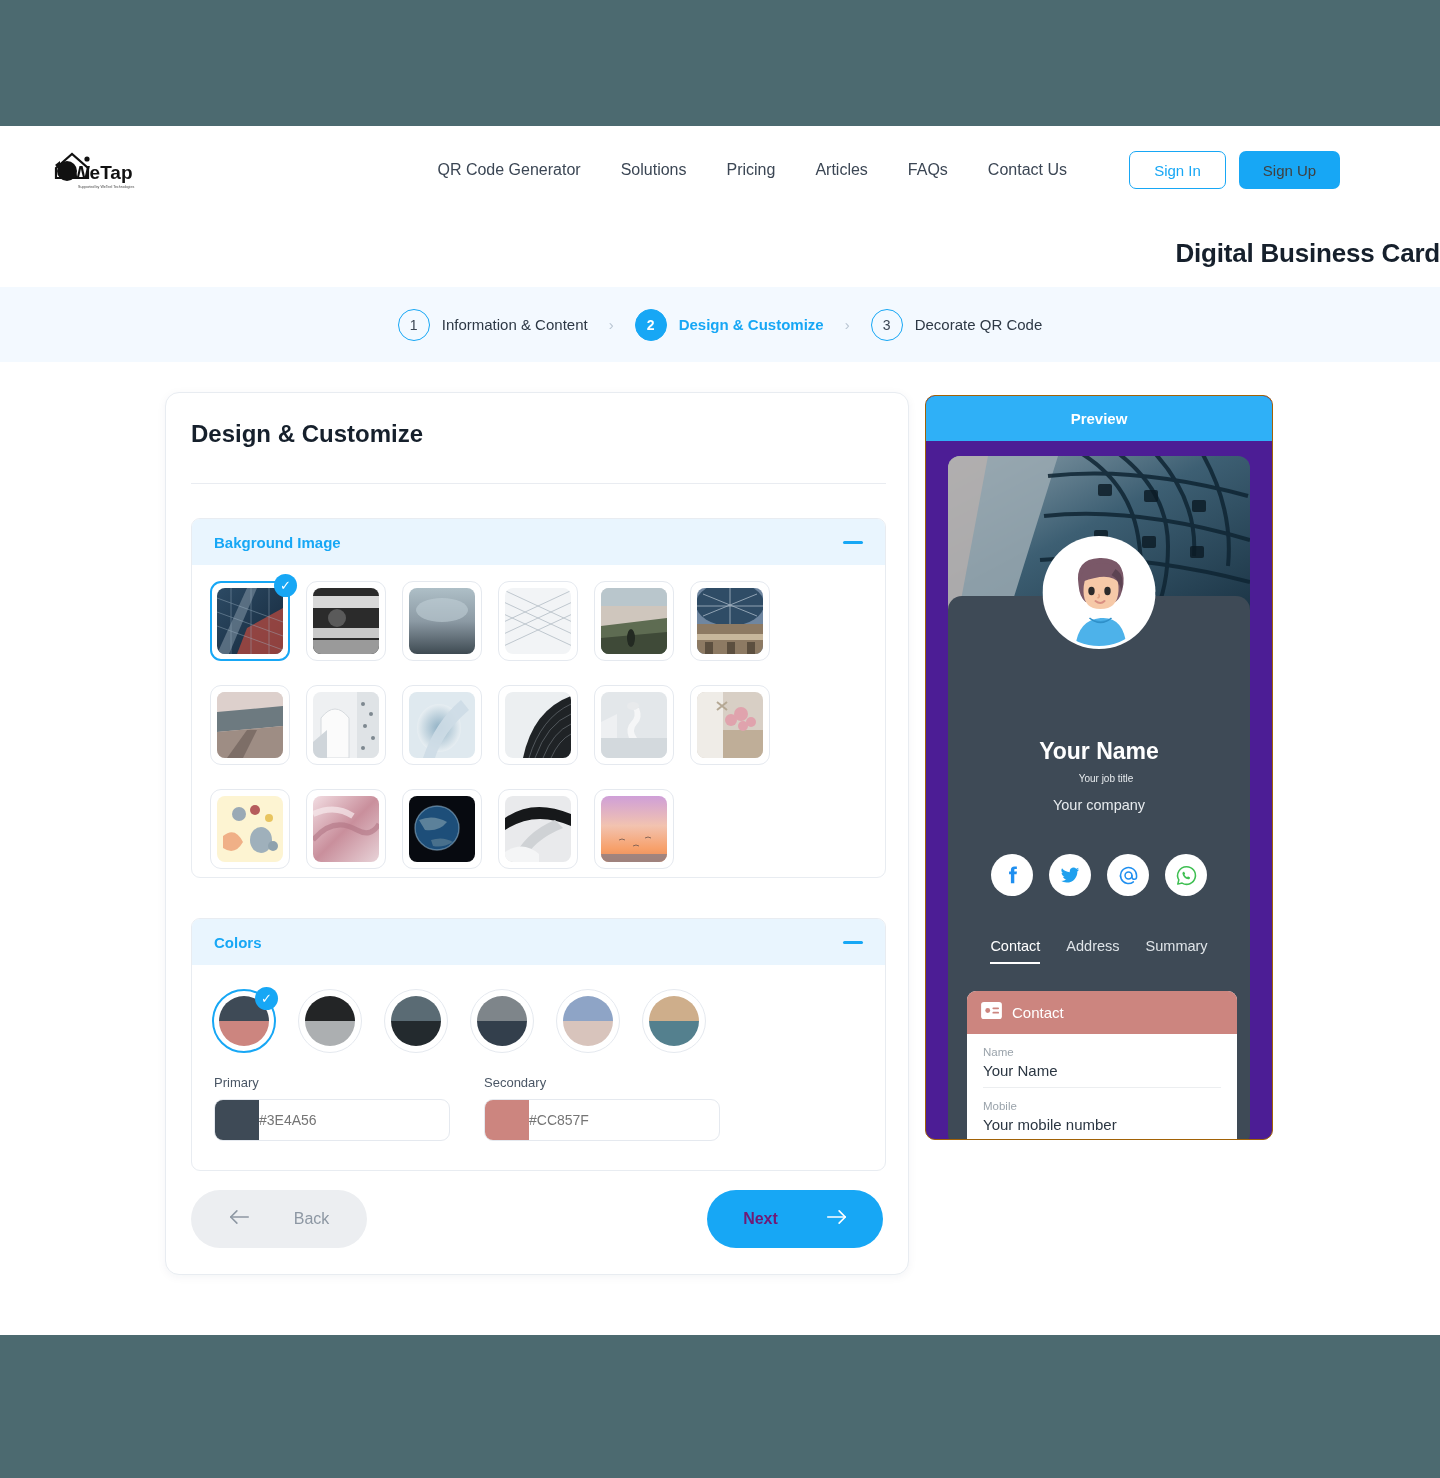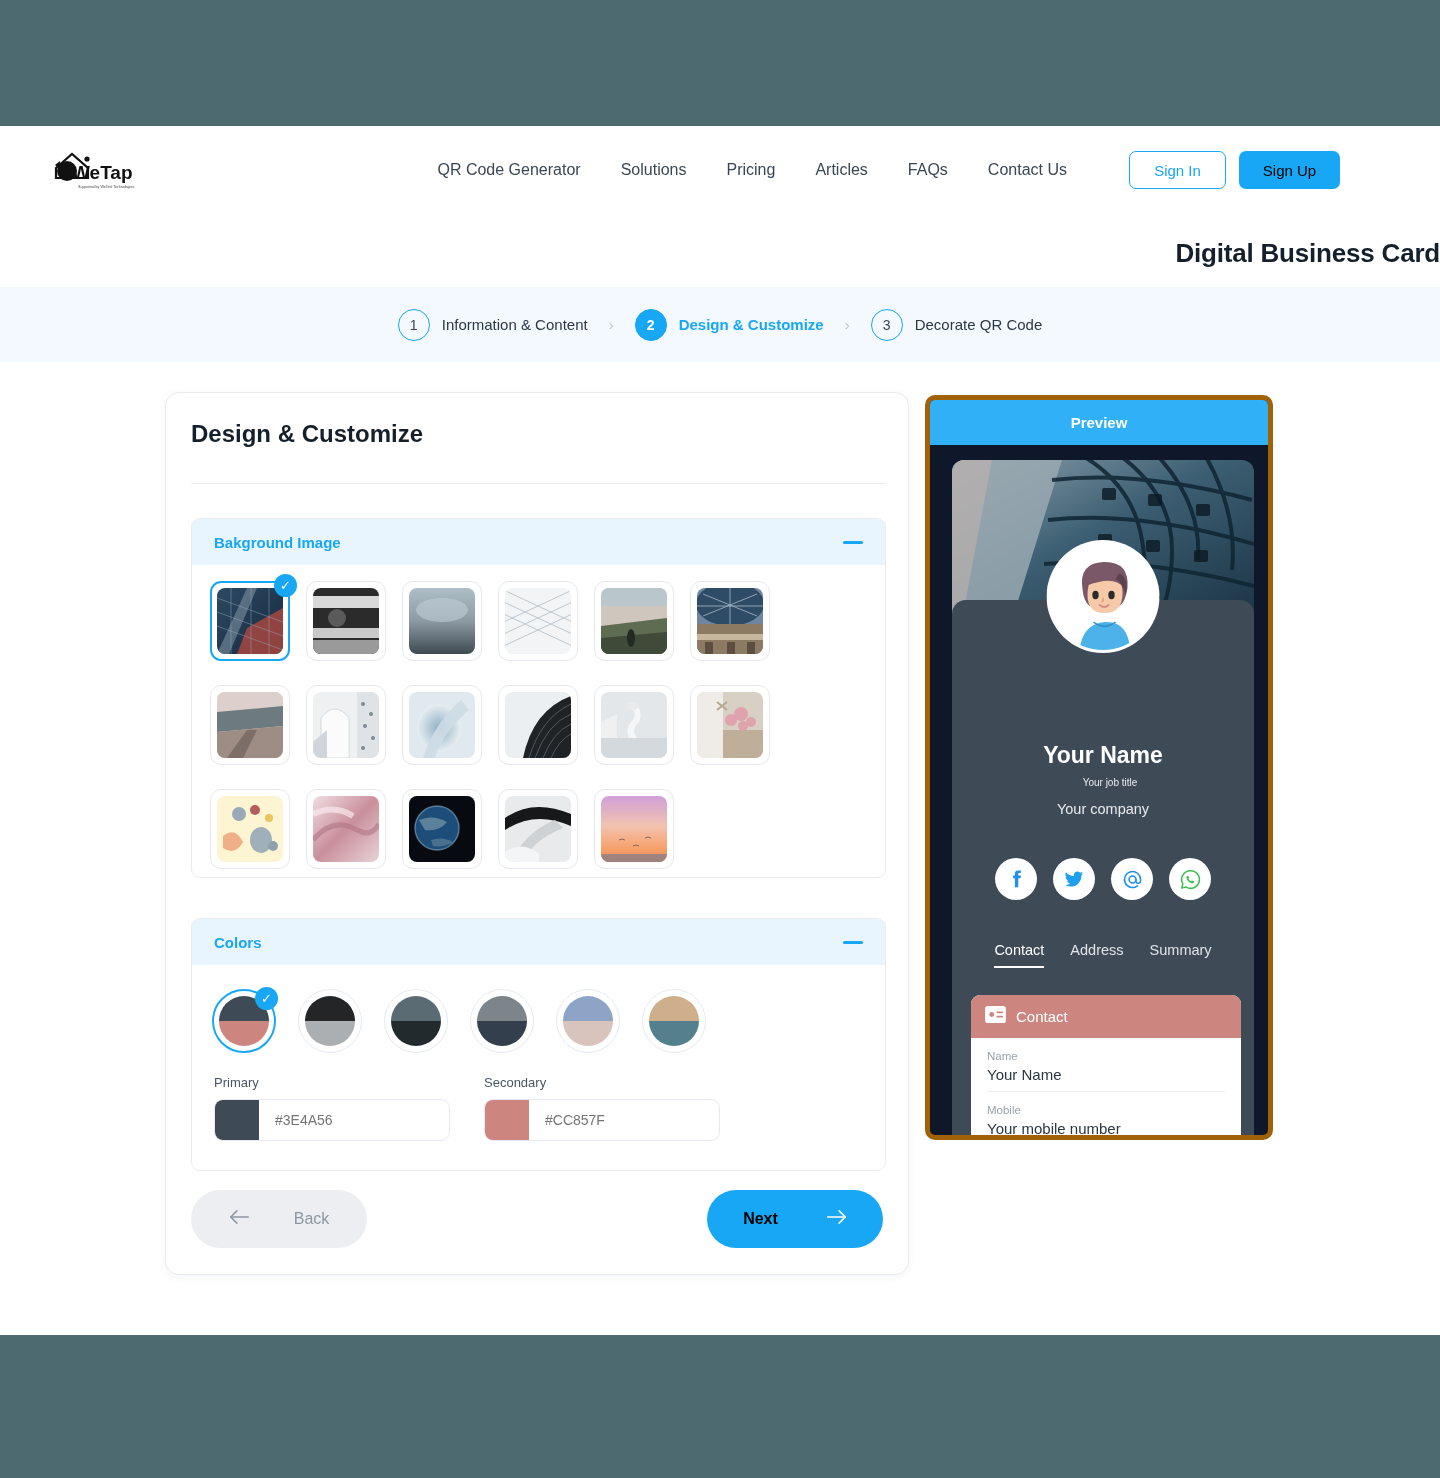--- a/index.html
+++ b/index.html
@@ -32,21 +32,21 @@
     padding:0 20px; line-height:40px; white-space:nowrap;
   }
   .btn-signin {
     margin-left:42px; width:97px; height:38px; border:1.5px solid #17a7f5;
     border-radius:7px; color:#17a7f5; font-size:15px;
     display:flex; align-items:center; justify-content:center; background:#fff;
     cursor:pointer;
   }
   .btn-signup {
     margin-left:13px; width:101px; height:38px; background:#17a7f5;
-    border-radius:7px; color:#000000; font-size:15px;
+    border-radius:7px; color:#404040; font-size:15px;
     display:flex; align-items:center; justify-content:center; border:none;
     cursor:pointer;
   }
 
   
   .page-title {
     position:absolute; left:0; top:238px; width:1440px; text-align:right;
     font-size:26px; font-weight:bold; color:#16202c; letter-spacing:-0.2px;
   }
 
@@ -131,41 +131,41 @@
   .hex-row { display:flex; padding:22px 0 0 22px; }
   .hex-field { width:236px; margin-right:34px; }
   .hex-label { font-size:13px; color:#4a5665; margin-bottom:9px; }
   .hex-box {
     height:42px; border:1px solid #e5e9ef; border-radius:9px; display:flex;
     align-items:center; overflow:hidden; background:#fff;
   }
   .hex-chip { width:44px; height:100%; flex:none; }
   .hex-input {
     border:none; outline:none; font-family:"Liberation Sans", sans-serif;
-    font-size:14px; color:#9aa5b1; padding-left:16px; width:100%; background:transparent;
+    font-size:14px; color:#9aa5b1; width:100%; background:transparent;
   }
 
   
   .btn-back {
     position:absolute; left:25px; top:797px; width:176px; height:58px;
     background:#eceef1; border-radius:29px; border:none; cursor:pointer;
     display:flex; align-items:center; justify-content:center; gap:44px;
     color:#8d97a3; font-size:16px;
   }
   .btn-next {
     position:absolute; right:25px; top:797px; width:176px; height:58px;
     background:#17a7f5; border-radius:29px; border:none; cursor:pointer;
     display:flex; align-items:center; justify-content:center; gap:48px;
-    color:#000000; font-size:16px; font-weight:bold;
+    color:#701a75; font-size:16px; font-weight:bold;
   }
 
   
   .preview {
     position:absolute; left:925px; top:395px; width:348px; height:745px;
-    background:#0f172a; border:5px solid #a16207; border-radius:10px; overflow:hidden;
+    background:#4c1d95; border:1px solid #a16207; border-radius:10px; overflow:hidden;
   }
   .preview-head {
     height:45px; background:#2fb0f7; color:#fff; font-size:15px; font-weight:bold;
     display:flex; align-items:center; justify-content:center;
   }
   .phone {
     position:absolute; left:22px; top:60px; width:302px; height:690px;
     border-radius:12px; overflow:hidden;
   }
   .cover { position:absolute; left:0; top:0; width:302px; height:160px; }

